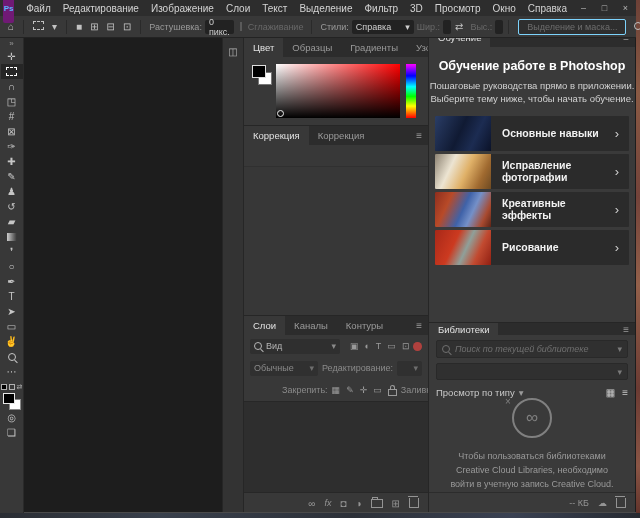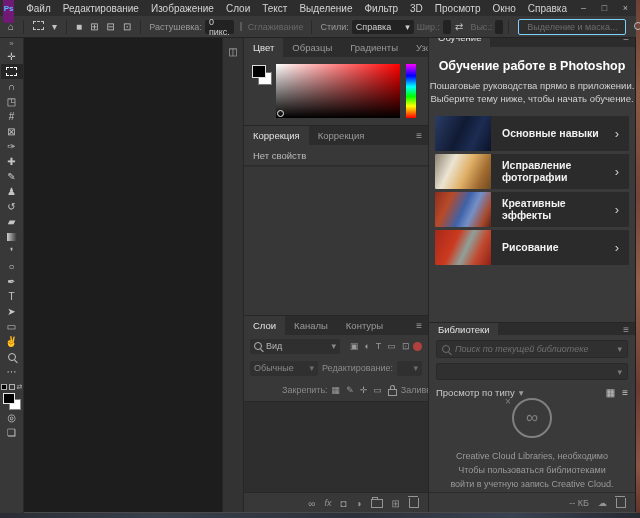--- a/index.html
+++ b/index.html
@@ -316,21 +316,20 @@
       <div class="huebar"></div>
     </div>
   </section>
 
   <section class="panel p-props">
     <div class="tabstrip">
       <div class="tab active">Коррекция</div>
       <div class="tab">Коррекция</div>
       <span class="pmenu">≡</span>
     </div>
-    <div class="noprops">Нет свойств</div>
     <div class="propswell"></div>
   </section>
 
   <section class="panel p-layers">
     <div class="tabstrip">
       <div class="tab active">Слои</div>
       <div class="tab">Каналы</div>
       <div class="tab">Контуры</div>
       <span class="pmenu">≡</span>
     </div>
@@ -446,22 +445,22 @@
         <span>▦</span>
         <span>≡</span>
       </span>
     </div>
     <div class="libcontent">
       <div class="cclogo">
         <span class="ccx">×</span>
         <span>∞</span>
       </div>
       <div class="cctext">
+        <div>Чтобы пользоваться библиотеками</div>
         <div>Creative Cloud Libraries, необходимо</div>
-        <div>Чтобы пользоваться библиотеками</div>
         <div>войти в учетную запись Creative Cloud.</div>
       </div>
     </div>
     <div class="libbottom">
       <span>-- КБ</span>
       <span>☁</span>
       <span class="trashcss"></span>
     </div>
   </section>
 </div>

